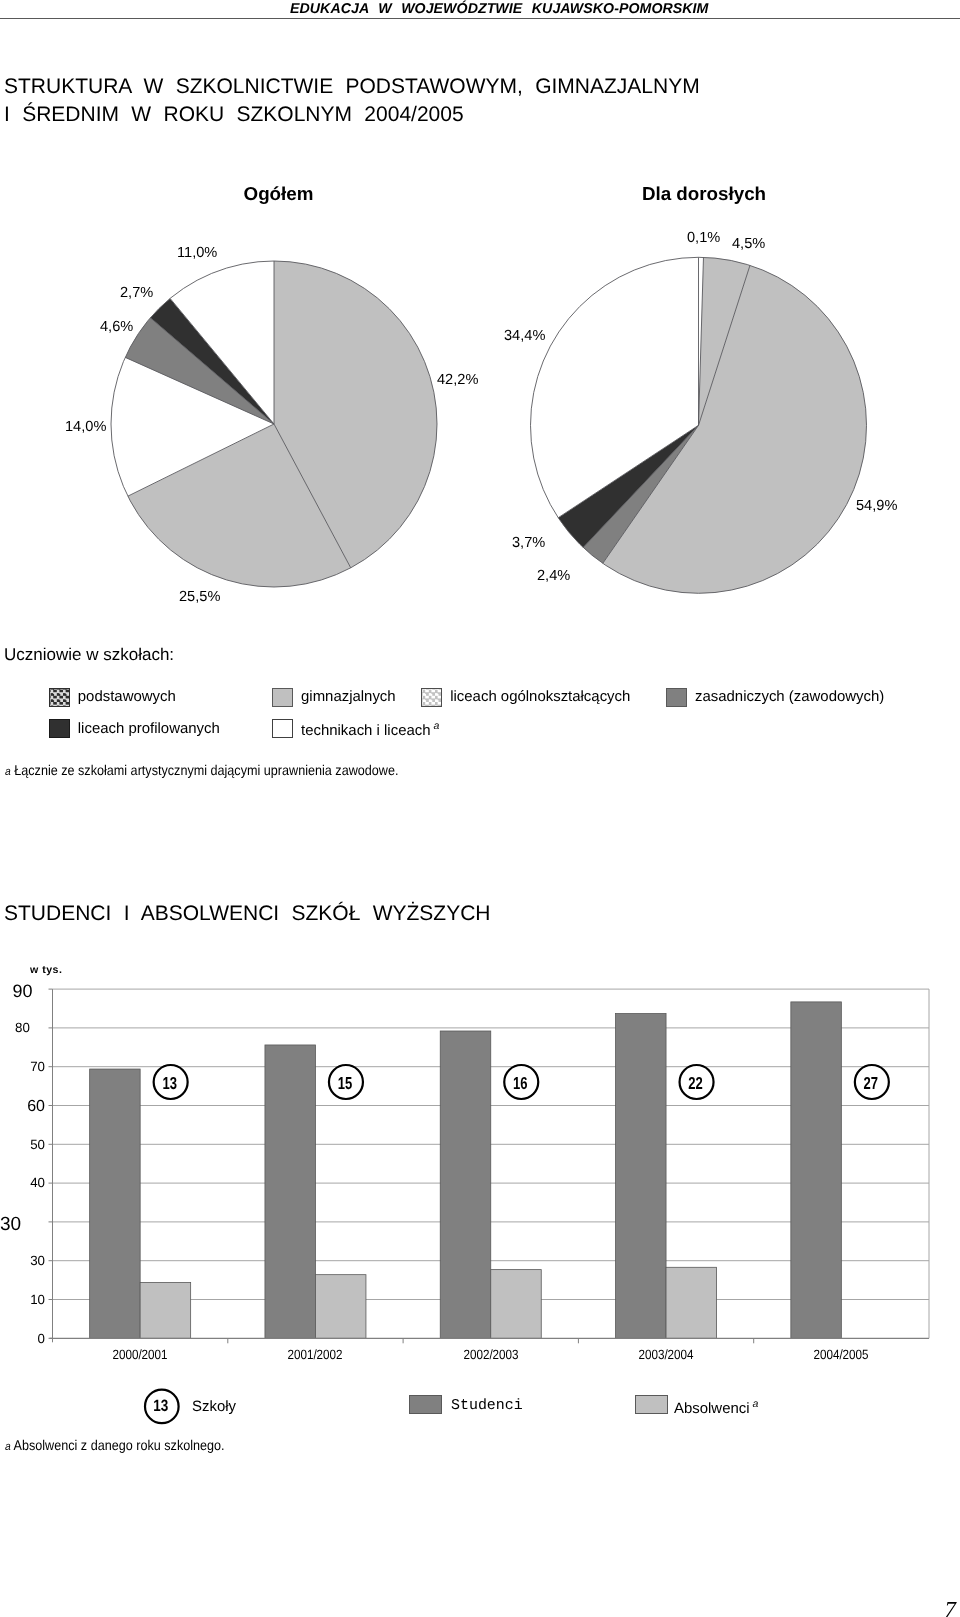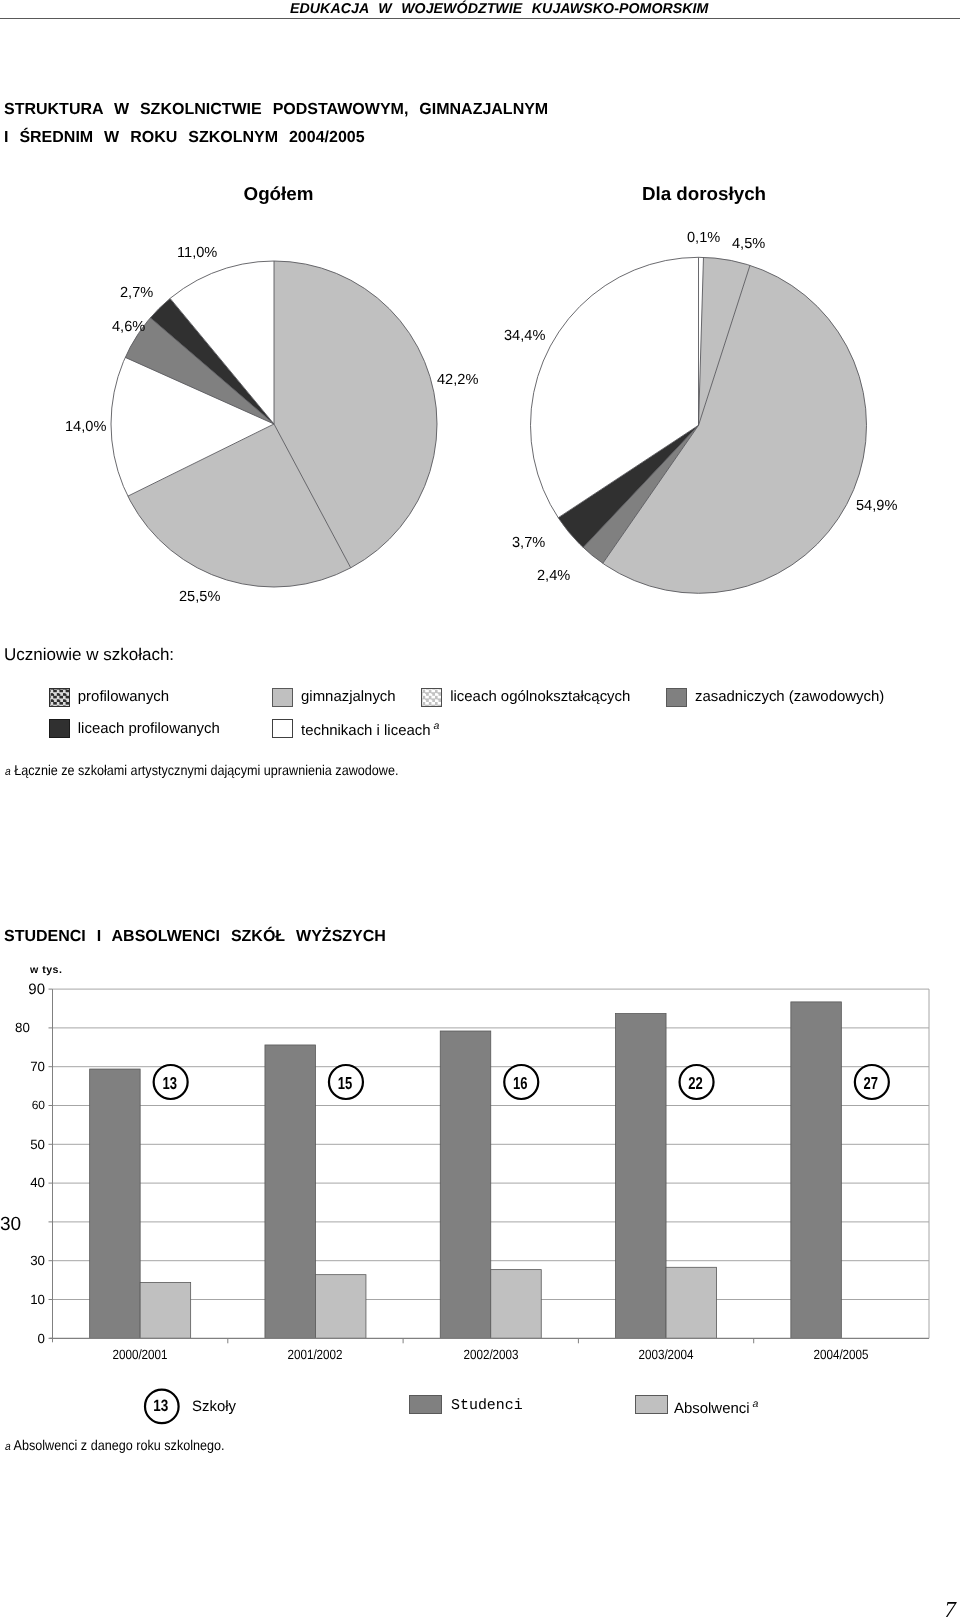--- a/index.html
+++ b/index.html
@@ -5,21 +5,21 @@
   html,body{margin:0;padding:0;}
   body{width:960px;height:1617px;background:#fff;
        font-family:"Liberation Sans",sans-serif;color:#000;
        position:relative;overflow:hidden;
        -webkit-font-smoothing:antialiased;text-rendering:geometricPrecision;}
   .abs{position:absolute;}
   #pagehdr{position:absolute;left:0;top:0;width:960px;height:22px;}
   #hdr-text{position:absolute;left:290px;top:1.4px;font-size:14.2px;font-weight:bold;
             font-style:italic;letter-spacing:0.05px;word-spacing:5.5px;white-space:pre;}
   #hdr-rule{position:absolute;left:0;top:18px;width:960px;height:1.4px;background:#595959;}
-  .h1{position:absolute;font-size:16px;font-weight:bold;white-space:pre;letter-spacing:0px;word-spacing:6.5px;margin-top:26px;}
+  .h1{position:absolute;font-size:21.0px;font-weight:normal;white-space:pre;letter-spacing:0px;word-spacing:6.5px;}
   .pietitle{position:absolute;font-size:18.8px;font-weight:bold;white-space:pre;}
   .pct{position:absolute;font-size:14.6px;white-space:pre;}
   .legheading{position:absolute;font-size:17px;white-space:pre;}
   .legsw{position:absolute;width:21px;height:19px;box-sizing:border-box;}
   .leglabel{position:absolute;font-size:14.95px;white-space:pre;}
   .sup{font-size:10.5px;vertical-align:super;font-style:italic;}
   .fnote{position:absolute;font-size:14.1px;white-space:pre;transform-origin:0 0;transform:scaleX(0.895);}
   .fnmark{font-style:italic;font-size:11.5px;}
   svg{display:block;}
 </style>
@@ -64,36 +64,36 @@
         <line x1="698.5" y1="255.3" x2="602.76" y2="393.35" stroke="#59595e" stroke-width="0.9"></line>
         <line x1="698.5" y1="255.3" x2="583.17" y2="377.46" stroke="#59595e" stroke-width="0.9"></line>
         <line x1="698.5" y1="255.3" x2="558.21" y2="347.73" stroke="#59595e" stroke-width="0.9"></line>
         <circle cx="698.5" cy="255.3" r="168" fill="none" stroke="#59595e" stroke-width="0.9"></circle>
       </g>
     </svg>
     <div class="pietitle" style="left:278.5px;top:183px;transform:translate(-50%,0);">Ogółem</div>
     <div class="pct" style="left:437px;top:372px;">42,2%</div>
     <div class="pct" style="left:179px;top:589px;">25,5%</div>
     <div class="pct" style="left:65px;top:419px;">14,0%</div>
-    <div class="pct" style="left:112px;top:319px;text-align:center;">4,6%</div>
+    <div class="pct" style="left:100px;top:319px;text-align:center;">4,6%</div>
     <div class="pct" style="left:120px;top:285px;">2,7%</div>
     <div class="pct" style="left:177px;top:245px;">11,0%</div>
     <div class="pietitle" style="left:704px;top:183px;transform:translate(-50%,0);">Dla dorosłych</div>
     <div class="pct" style="left:687px;top:230px;">0,1%</div>
     <div class="pct" style="left:732px;top:236px;">4,5%</div>
     <div class="pct" style="left:856px;top:498px;">54,9%</div>
     <div class="pct" style="left:537px;top:568px;">2,4%</div>
     <div class="pct" style="left:512px;top:535px;">3,7%</div>
     <div class="pct" style="left:504px;top:328px;text-align:center;">34,4%</div>
   </div>
 
 <div class="legheading" style="left:4px;top:645px;">Uczniowie w szkołach:</div>
 <div id="legend1">
     <div class="legsw" style="left:48.7px;top:687.7px;background-image:conic-gradient(#2e2e2e 25%,#dadada 0 50%,#2e2e2e 0 75%,#dadada 0);background-size:6.2px 6.2px;background-position:0.6px 0.6px;border:1px solid #2e2e2e;"></div>
-    <div class="leglabel" style="left:77.8px;top:688.2px;">profilowanych</div>
+    <div class="leglabel" style="left:77.8px;top:688.2px;">podstawowych</div>
     <div class="legsw" style="left:272.4px;top:687.7px;background:#c0c0c0;border:1px solid #595959;"></div>
     <div class="leglabel" style="left:301px;top:688.2px;">gimnazjalnych</div>
     <div class="legsw" style="left:421.4px;top:687.7px;background-image:conic-gradient(#ffffff 25%,#c2c2c2 0 50%,#ffffff 0 75%,#c2c2c2 0);background-size:6.2px 6.2px;background-position:0.6px 0.6px;border:1px solid #4d4d4d;"></div>
     <div class="leglabel" style="left:450.2px;top:688.2px;">liceach ogólnokształcących</div>
     <div class="legsw" style="left:666.3px;top:687.7px;background:#808080;border:1px solid #595959;"></div>
     <div class="leglabel" style="left:695px;top:688.2px;">zasadniczych (zawodowych)</div>
     <div class="legsw" style="left:48.7px;top:719.4px;background:#303030;border:1px solid #1a1a1a;"></div>
     <div class="leglabel" style="left:77.8px;top:719.9px;">liceach profilowanych</div>
     <div class="legsw" style="left:272.4px;top:719.4px;background:#ffffff;border:1px solid #404040;"></div>
     <div class="leglabel" style="left:301px;top:719.9px;">technikach i liceach<span class="sup"> a</span></div>
@@ -150,24 +150,24 @@
       <circle cx="871.85" cy="122" r="17" fill="#ffffff" stroke="#000000" stroke-width="2.2"></circle>
       <text x="870.85" y="129" text-anchor="middle" font-family="Liberation Sans, sans-serif" font-size="17.3" font-weight="bold" fill="#000" textLength="14.5" lengthAdjust="spacingAndGlyphs">27</text>
     </svg>
     <div class="abs" style="left:30px;top:964px;font-size:10.6px;font-weight:bold;letter-spacing:0.5px;">w tys.</div>
     <div class="abs" style="left:0px;width:45px;text-align:right;top:1330.60px;font-size:13.3px;">0</div>
     <div class="abs" style="left:0px;width:45px;text-align:right;top:1291.80px;font-size:13.3px;">10</div>
     <div class="abs" style="left:0px;width:45px;text-align:right;top:1253.00px;font-size:13.3px;">30</div>
     <div class="abs" style="left:0px;width:45px;top:1214.20px;font-size:19px;">30</div>
     <div class="abs" style="left:0px;width:45px;text-align:right;top:1175.40px;font-size:13.3px;">40</div>
     <div class="abs" style="left:0px;width:45px;text-align:right;top:1136.60px;font-size:13.3px;">50</div>
-    <div class="abs" style="left:0px;width:45px;text-align:right;top:1097.80px;font-size:12px;">60</div>
+    <div class="abs" style="left:0px;width:45px;text-align:right;top:1097.80px;font-size:16px;">60</div>
     <div class="abs" style="left:0px;width:45px;text-align:right;top:1059.00px;font-size:13.3px;">70</div>
     <div class="abs" style="left:0px;width:45px;text-align:center;top:1020.20px;font-size:13.3px;">80</div>
-    <div class="abs" style="left:0px;width:45px;text-align:right;top:981.40px;font-size:15px;">90</div>
+    <div class="abs" style="left:0px;width:45px;text-align:center;top:981.40px;font-size:18px;">90</div>
     <div class="abs" style="left:80.15px;width:120px;text-align:center;top:1347px;font-size:13.4px;transform:scaleX(0.87);">2000/2001</div>
     <div class="abs" style="left:255.45px;width:120px;text-align:center;top:1347px;font-size:13.4px;transform:scaleX(0.87);">2001/2002</div>
     <div class="abs" style="left:430.75px;width:120px;text-align:center;top:1347px;font-size:13.4px;transform:scaleX(0.87);">2002/2003</div>
     <div class="abs" style="left:606.05px;width:120px;text-align:center;top:1347px;font-size:13.4px;transform:scaleX(0.87);">2003/2004</div>
     <div class="abs" style="left:781.35px;width:120px;text-align:center;top:1347px;font-size:13.4px;transform:scaleX(0.87);">2004/2005</div>
   </div>
 
 <div id="legend2">
     <svg width="300" height="50" style="position:absolute;left:140px;top:1382px;">
   <circle cx="21.8" cy="24.4" r="16.8" fill="#fff" stroke="#000" stroke-width="2.2"></circle>

